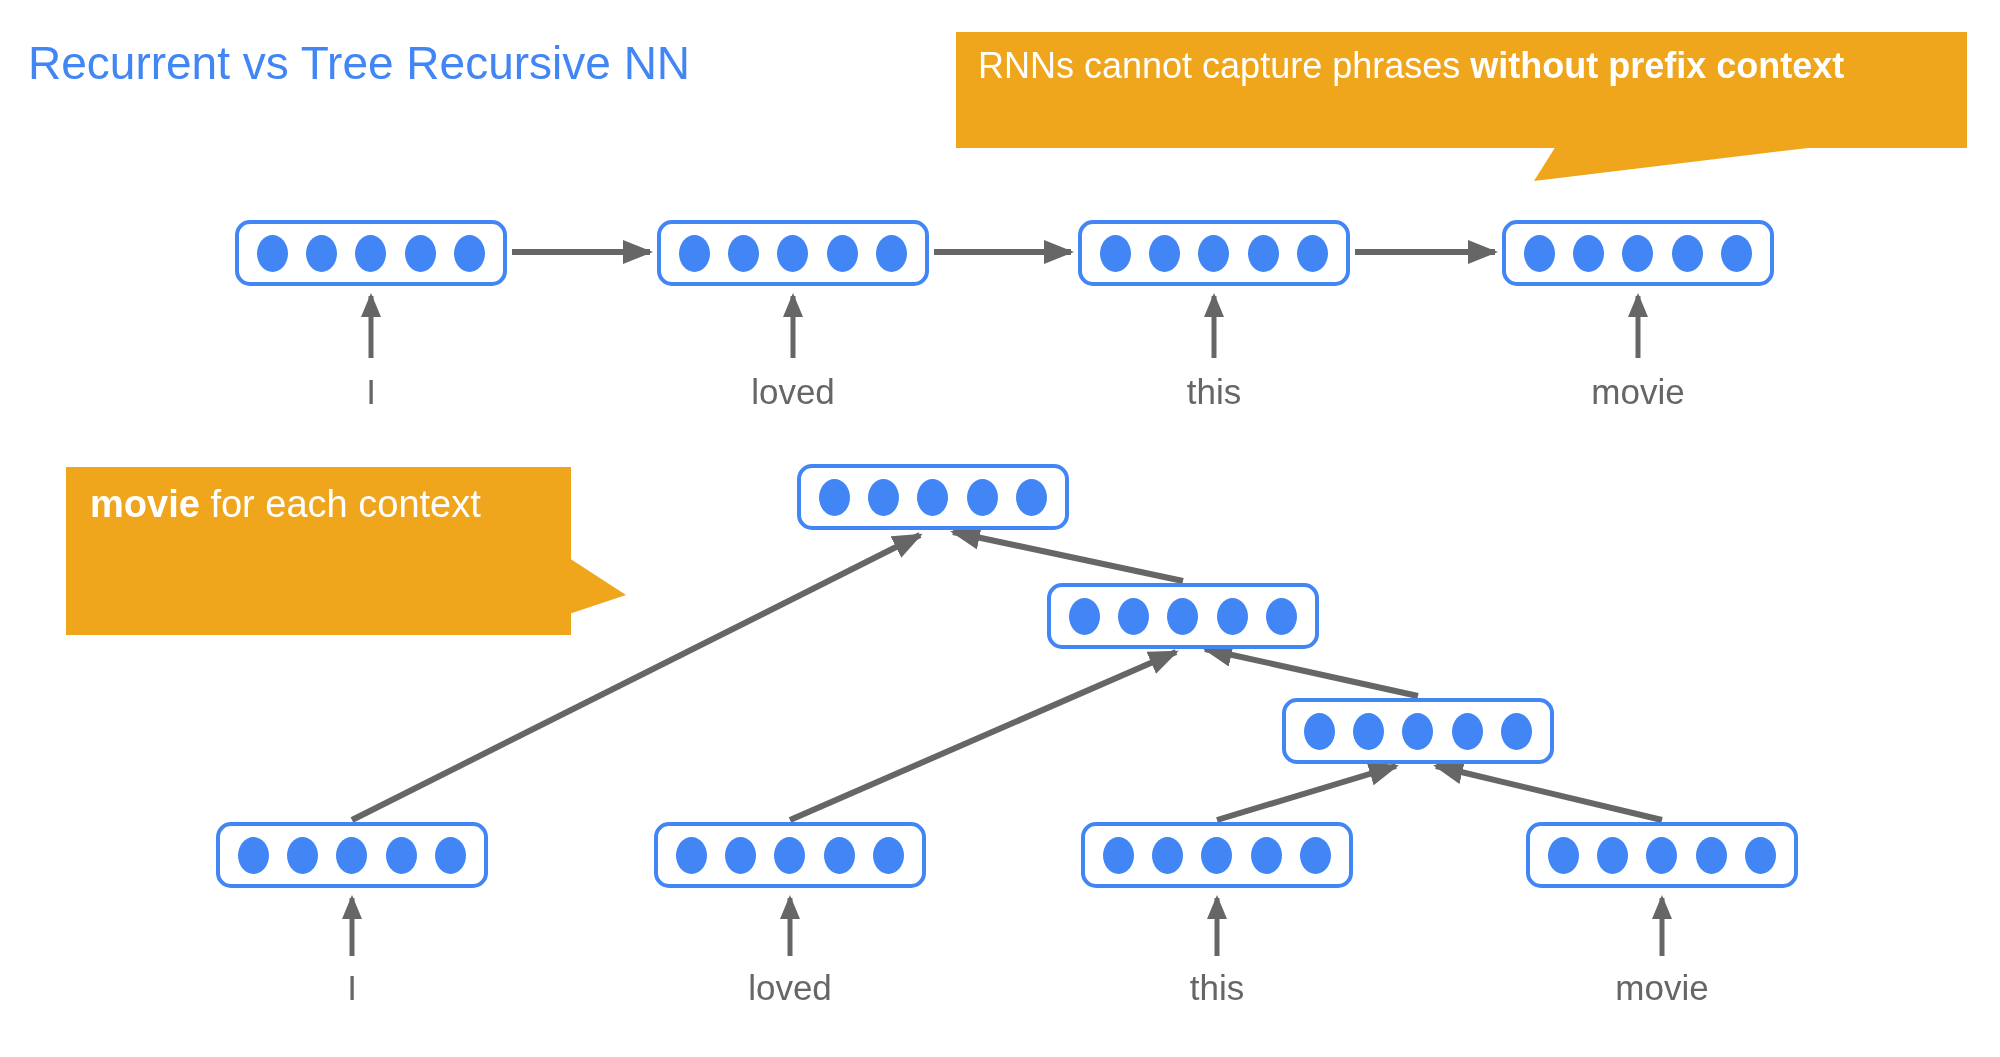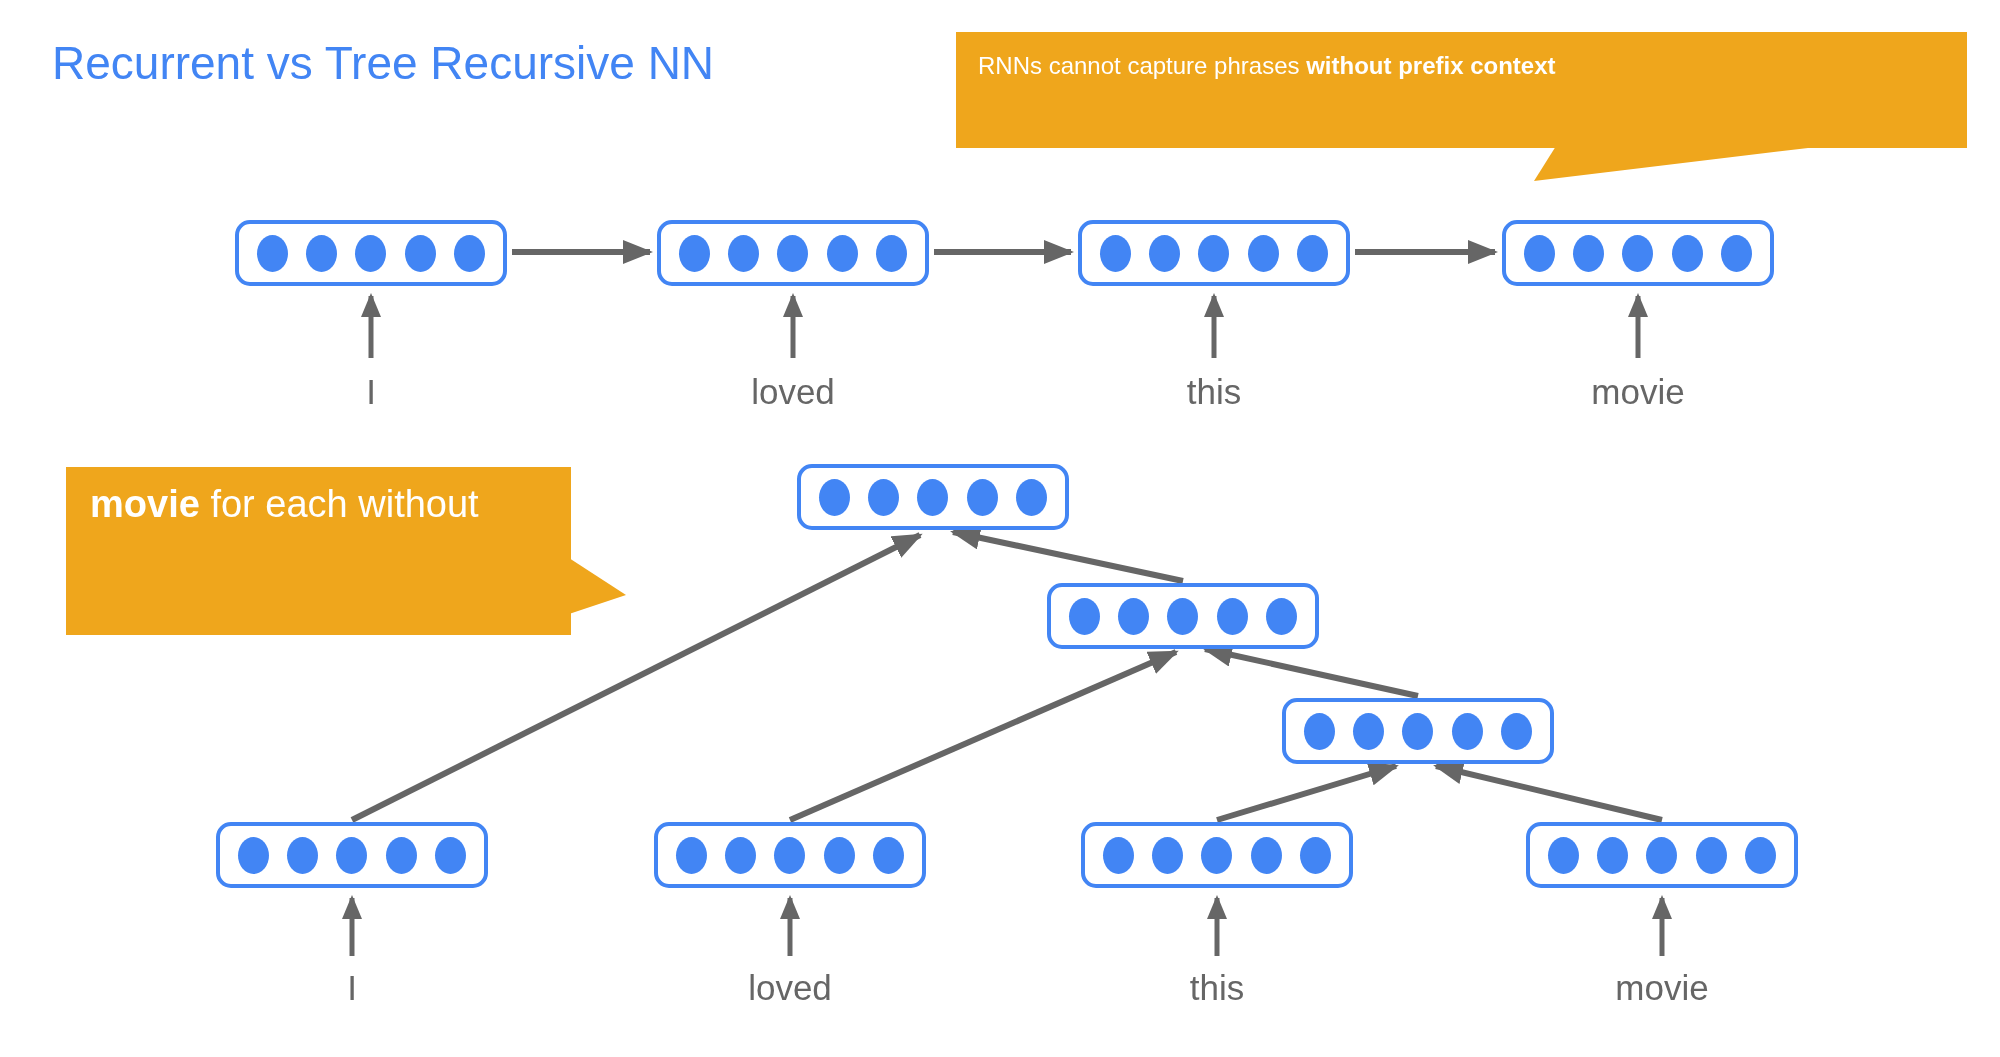--- a/index.html
+++ b/index.html
@@ -19,40 +19,40 @@
     overflow: hidden;
   }
   .overlay {
     position: absolute;
     left: 0; top: 0;
     width: 2000px; height: 1057px;
     pointer-events: none;
   }
   .page-title {
     position: absolute;
-    left: 52px; top: 36px;
+    left: 28px; top: 36px;
     font-size: 46px;
     font-weight: 400;
     color: var(--blue);
     white-space: nowrap;
   }
   .callout {
     position: absolute;
     background: var(--orange);
     color: var(--white);
     font-size: 37px;
     line-height: 46px;
     white-space: nowrap;
   }
   .callout b { font-weight: 700; }
   .callout-rnn {
     left: 956px; top: 32px;
     width: 1011px; height: 116px;
     padding: 11px 0 0 22px;
-    font-size: 24px;
+    font-size: 36px;
   }
   .callout-tree {
     left: 66px; top: 467px;
     width: 505px; height: 168px;
     padding: 14px 0 0 24px;
     font-size: 38px;
     line-height: 46px;
   }
   .tail { fill: var(--orange); stroke: none; }
   .vbox {
@@ -129,21 +129,21 @@
     </g>
   </svg>
 
   <h1 class="page-title">Recurrent vs Tree Recursive NN</h1>
 
   <div class="callout callout-rnn">
     <div><span>RNNs cannot capture phrases </span><b>without prefix context</b></div>
   </div>
 
   <div class="callout callout-tree">
-    <div><b>movie</b><span> for each without</span></div>
+    <div><b>movie</b><span> for each context</span></div>
   </div>
 
   <div class="vbox" style="left:235px; top:220px;">
       <span class="dot"></span>
       <span class="dot"></span>
       <span class="dot"></span>
       <span class="dot"></span>
       <span class="dot"></span>
     </div>
   <div class="vbox" style="left:657px; top:220px;">

